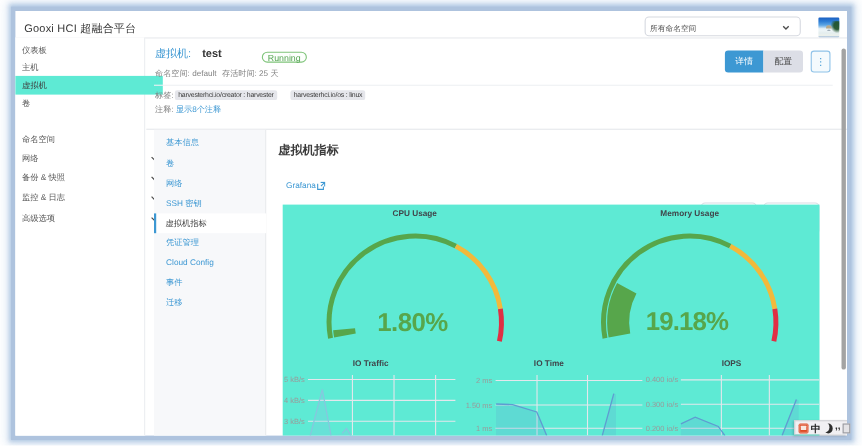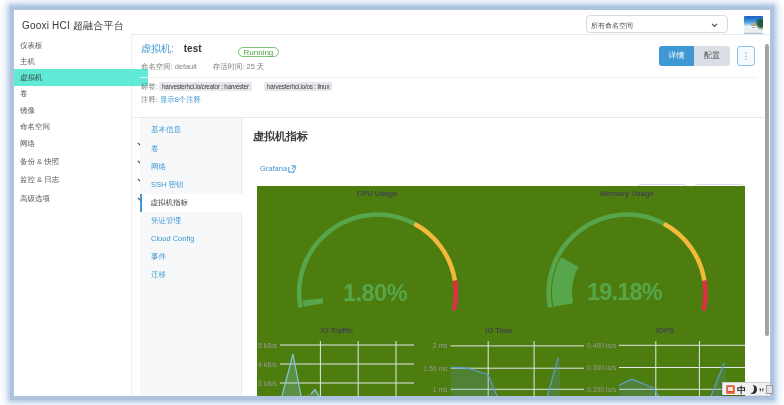--- a/index.html
+++ b/index.html
@@ -38,21 +38,21 @@
 
 .tabsec-line { left:0; top:83px; width:637px; height:1px; background:#e5e8eb; }
 .tabnav { left:7px; top:84px; width:102px; height:278px; background:#f7f8fa; border-right:1px solid #e9ebee; }
 .titem { position:absolute; left:0; width:102px; height:18px; font-size:7.5px; color:#3d98d3; line-height:18px; padding-left:11px; }
 .titem.sel { background:#fff; color:#414141; border-left:2.5px solid #3d98d3; padding-left:8.5px; }
 .m-head { left:120px; top:95px; font-size:11px; color:#3c3c3c; font-weight:bold; }
 .graf { left:127px; top:129.5px; font-size:7.5px; color:#3d98d3; }
 .dd2 { position:absolute; width:51px; height:29px; border:1px solid #d9dce3; border-radius:4px; background:#fff;margin-top:33px; }
 .dd2 .l1 { position:absolute; left:7px; top:4.5px; font-size:6.8px; color:#8b8b8b; }
 .dd2 .l2 { position:absolute; left:7px; top:14px; font-size:7.5px; color:#3f3f3f; }
-.metrics { left:124px; top:152px; width:488px; height:210px; background:#4d7c0f; }
+.metrics { left:124px; top:152px; width:488px; height:210px; background:#5eead4; }
 
 .sbar { left:751px; top:34px; width:4px; height:292px; background:#a3a3a3; border-radius:2px; }
 
 .ime { position:absolute; left:722px; top:382px; width:48px; height:12.5px; background:#f1f0f3; border-top:1px solid #d0d0d4; border-left:1px solid #d0d0d4; box-shadow:-1px 1px 2px rgba(0,0,0,0.18); z-index:5; }
 </style>
 </head>
 <body>
 <div class="frame">
 
   <div class="abs hdr-title">Gooxi HCI 超融合平台</div>
@@ -63,40 +63,39 @@
       </svg>
   </div>
   <div class="abs avatar"></div>
   <div class="abs hdr-line"></div>
 
   <div class="abs side">
     <div class="sitem" style="top:2.5px">仪表板</div>
     <div class="sitem" style="top:18.8px">主机</div>
     <div class="sitem sel" style="top:35.1px">虚拟机</div>
     <div class="sitem" style="top:51.4px">卷</div>
-    <div class="sitem" style="top:67.7px">镜像</div>
     <div class="sitem" style="top:84px">命名空间</div>
     <div class="sitem" style="top:100.6px; height:18px;">网络<svg class="schev" width="6" height="5">
           <polyline points="0.8,0.8 3,3 5.2,0.8" fill="none" stroke="#4f4f4f" stroke-width="1.1"></polyline>
         </svg></div>
     <div class="sitem" style="top:119px; height:18px;">备份 &amp; 快照<svg class="schev" width="6" height="5">
           <polyline points="0.8,0.8 3,3 5.2,0.8" fill="none" stroke="#4f4f4f" stroke-width="1.1"></polyline>
         </svg></div>
     <div class="sitem" style="top:137.4px; height:18px;">监控 &amp; 日志<svg class="schev" width="6" height="5">
           <polyline points="0.8,0.8 3,3 5.2,0.8" fill="none" stroke="#4f4f4f" stroke-width="1.1"></polyline>
         </svg></div>
     <div class="sitem" style="top:155.8px; height:18px;">高级选项<svg class="schev" width="6" height="5">
           <polyline points="0.8,0.8 3,3 5.2,0.8" fill="none" stroke="#4f4f4f" stroke-width="1.1"></polyline>
         </svg></div>
   </div>
 
   <div class="abs main" style="position:absolute;">
     <div class="abs vm-title"><span class="b">虚拟机:</span><span class="t" style="margin-left:10px;">test</span></div>
     <div class="abs badge">Running</div>
-    <div class="abs subinfo">命名空间: default<span style="margin-left:16px;">存活时间: 25 天</span></div>
+    <div class="abs subinfo">命名空间: default<span style="margin-left:5px;">存活时间: 25 天</span></div>
     <div class="abs btn-detail">详情</div>
     <div class="abs btn-cfg">配置</div>
     <div class="abs btn-dots">⋮</div>
     <div class="abs divider1"></div>
     <div class="abs lblrow" style="left:8px;top:47.7px;">标签:</div>
     <div class="tag" style="left:26px;top:47.5px;">harvesterhci.io/creator : harvester</div>
     <div class="tag" style="left:131px;top:47.5px;">harvesterhci.io/os : linux</div>
     <div class="abs lblrow" style="left:8px;top:61.3px;">注释: <span class="bluelink">显示8个注释</span></div>
     <div class="abs tabsec-line"></div>
     <div class="abs tabnav">

